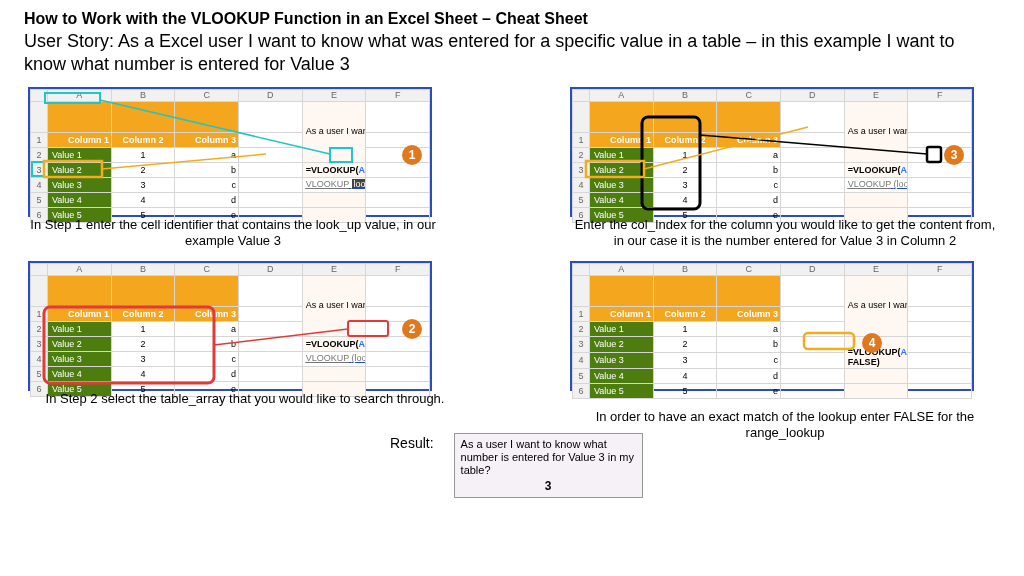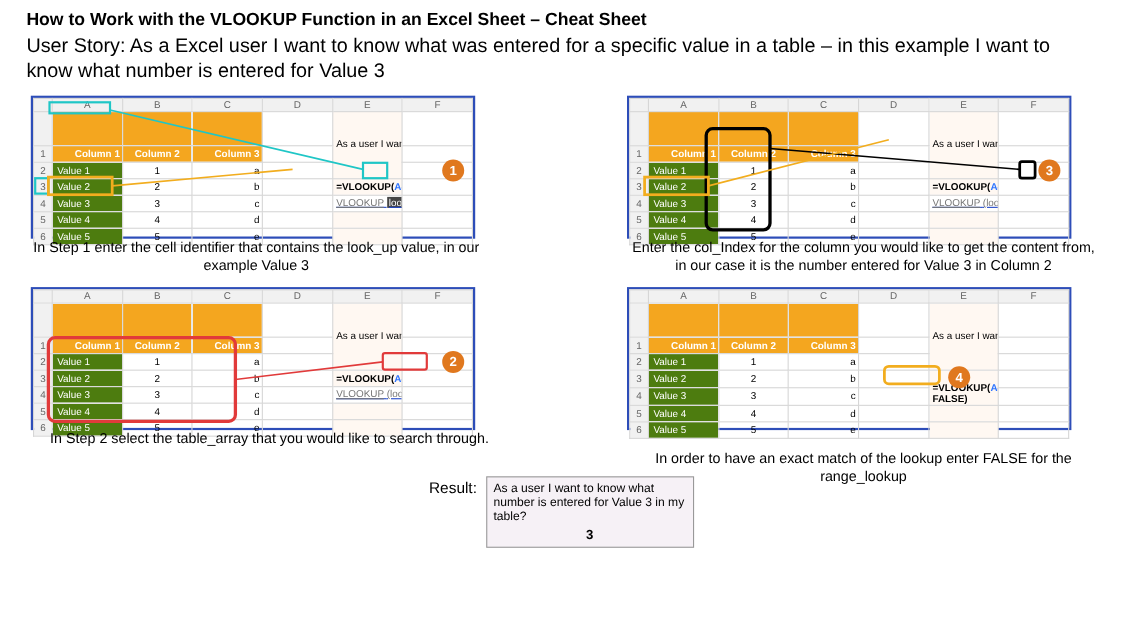--- a/index.html
+++ b/index.html
@@ -491,21 +491,21 @@
       </tbody>
     </table>
     <svg class="anno" style="left:0;top:0;width:400px;height:126px;">
 
       <rect x="232" y="70" width="50" height="16" rx="4" fill="none" stroke="#f2ad1e" stroke-width="2.5"></rect>
     </svg>
     <div class="badge" style="left:290px; top:70px;">4</div>
   </div>
   <div class="caption" style="left:570px; top:328px; width:430px;">In order to have an exact match of the lookup enter FALSE for the range_lookup</div>
 
-  <div class="resultWrap" style="left:390px; top:352px;">
+  <div class="resultWrap" style="left:390px; top:352px;gap:12px;">
     <div class="resultLabel">Result:</div>
     <div class="resultBox">
       <div class="q">As a user I want to know what number is entered for Value 3 in my table?</div>
       <div class="ans">3</div>
     </div>
   </div>
 
 </div>
 
 </body></html>

